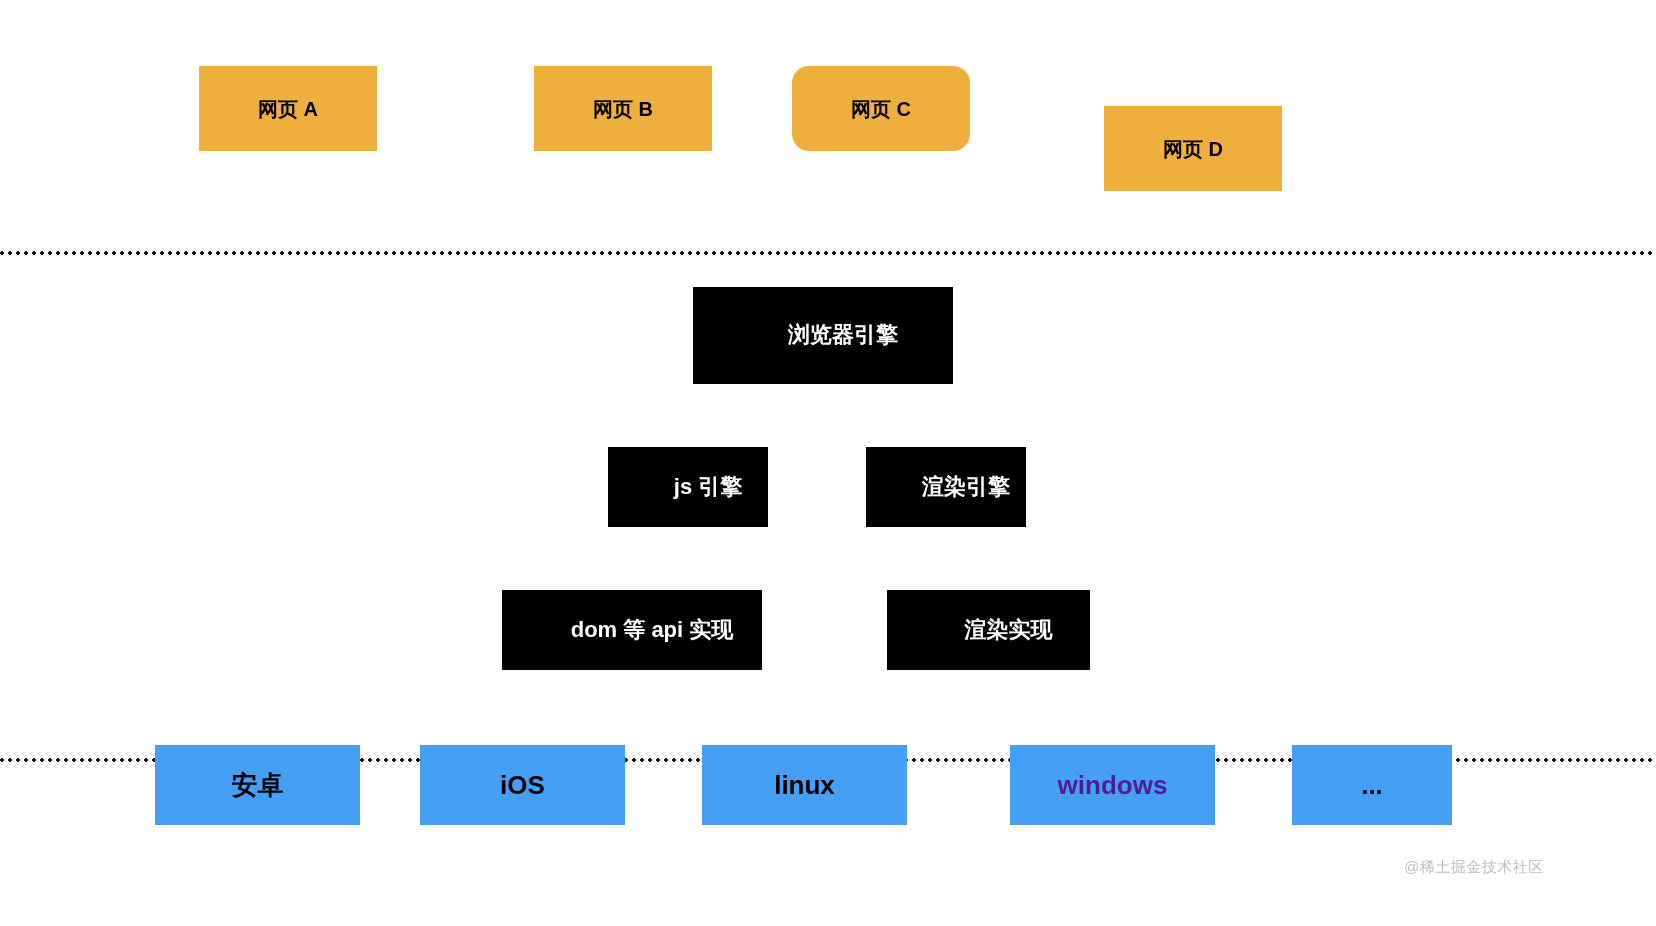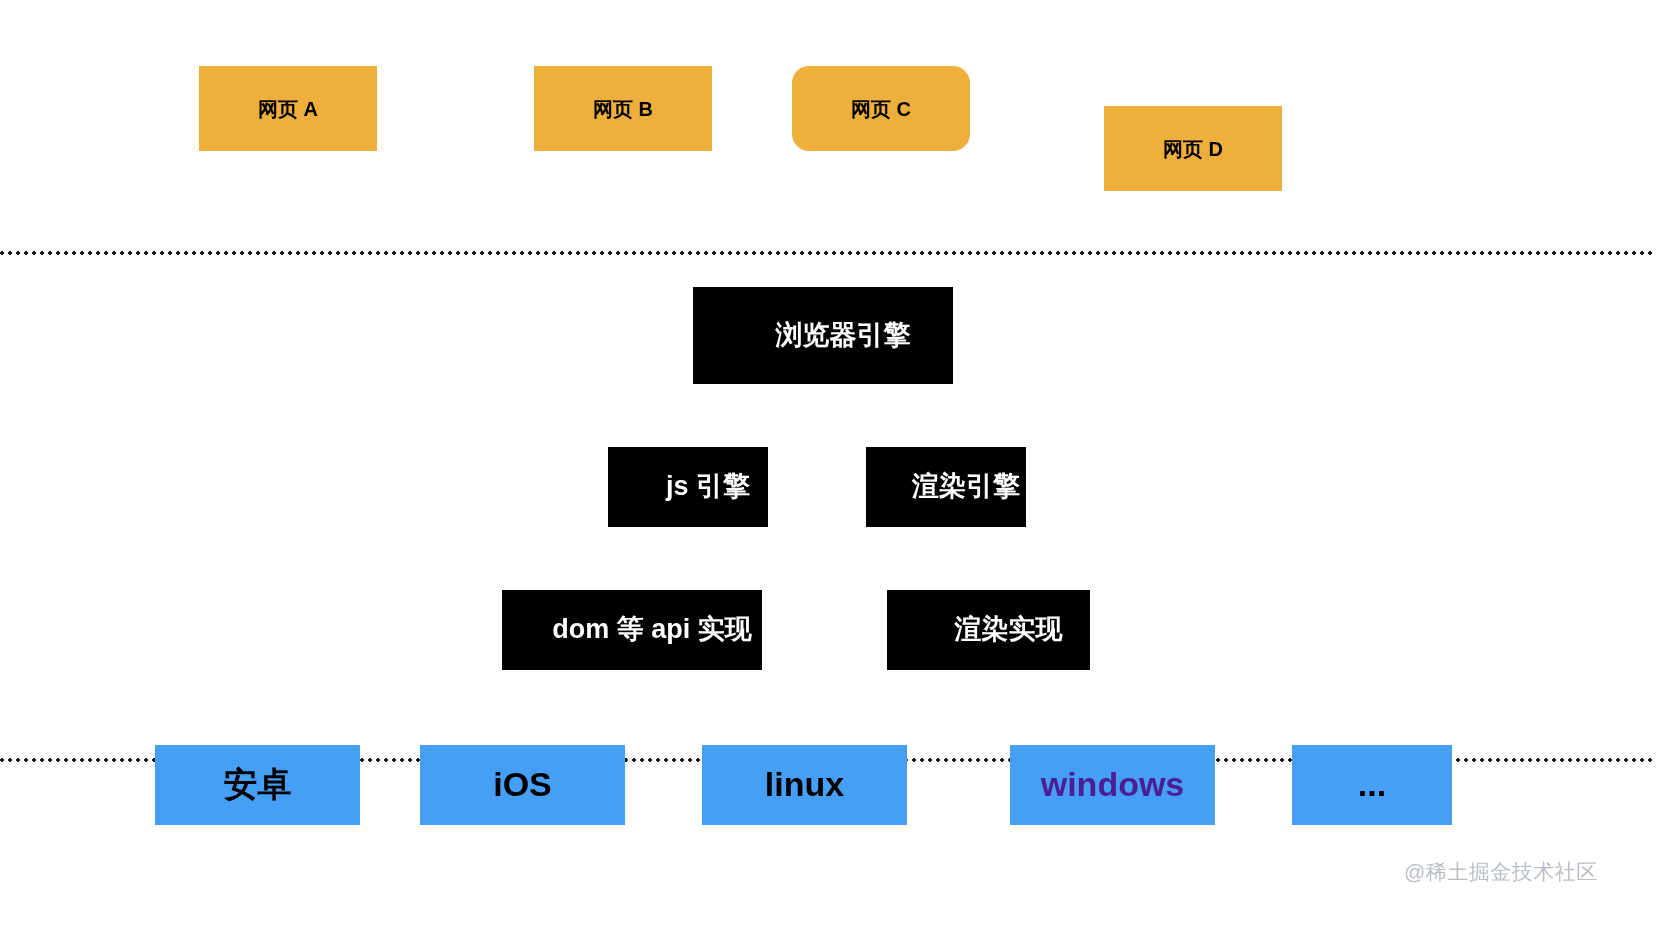--- a/index.html
+++ b/index.html
@@ -30,40 +30,40 @@
     white-space: nowrap;
   }
   .box-page {
     background: #eeaf3c;
     color: #000000;
     font-size: 20px;
   }
   .box-engine {
     background: #000000;
     color: #ffffff;
-    font-size: 27px;
+    font-size: 22px;
     padding-left: 40px;
   }
   .box-os {
     background: #45a0f5;
     color: #000000;
-    font-size: 34px;
+    font-size: 26px;
   }
   .divider {
     position: absolute;
     left: 0;
     width: 1656px;
     height: 4px;
     background-image: radial-gradient(circle at 2px 2px, #1a1a1a 1.7px, rgba(0,0,0,0) 2.1px);
     background-size: 8px 4px;
     background-repeat: repeat-x;
   }
   .watermark {
     position: absolute;
-    font-size: 21px;
+    font-size: 15px;
     color: #b9bec6;
     font-weight: normal;
     white-space: nowrap;
     letter-spacing: 0.5px;
   }
 </style>
 </head>
 <body>
 
 <div id="canvas" style="background: rgb(255, 255, 255);">

